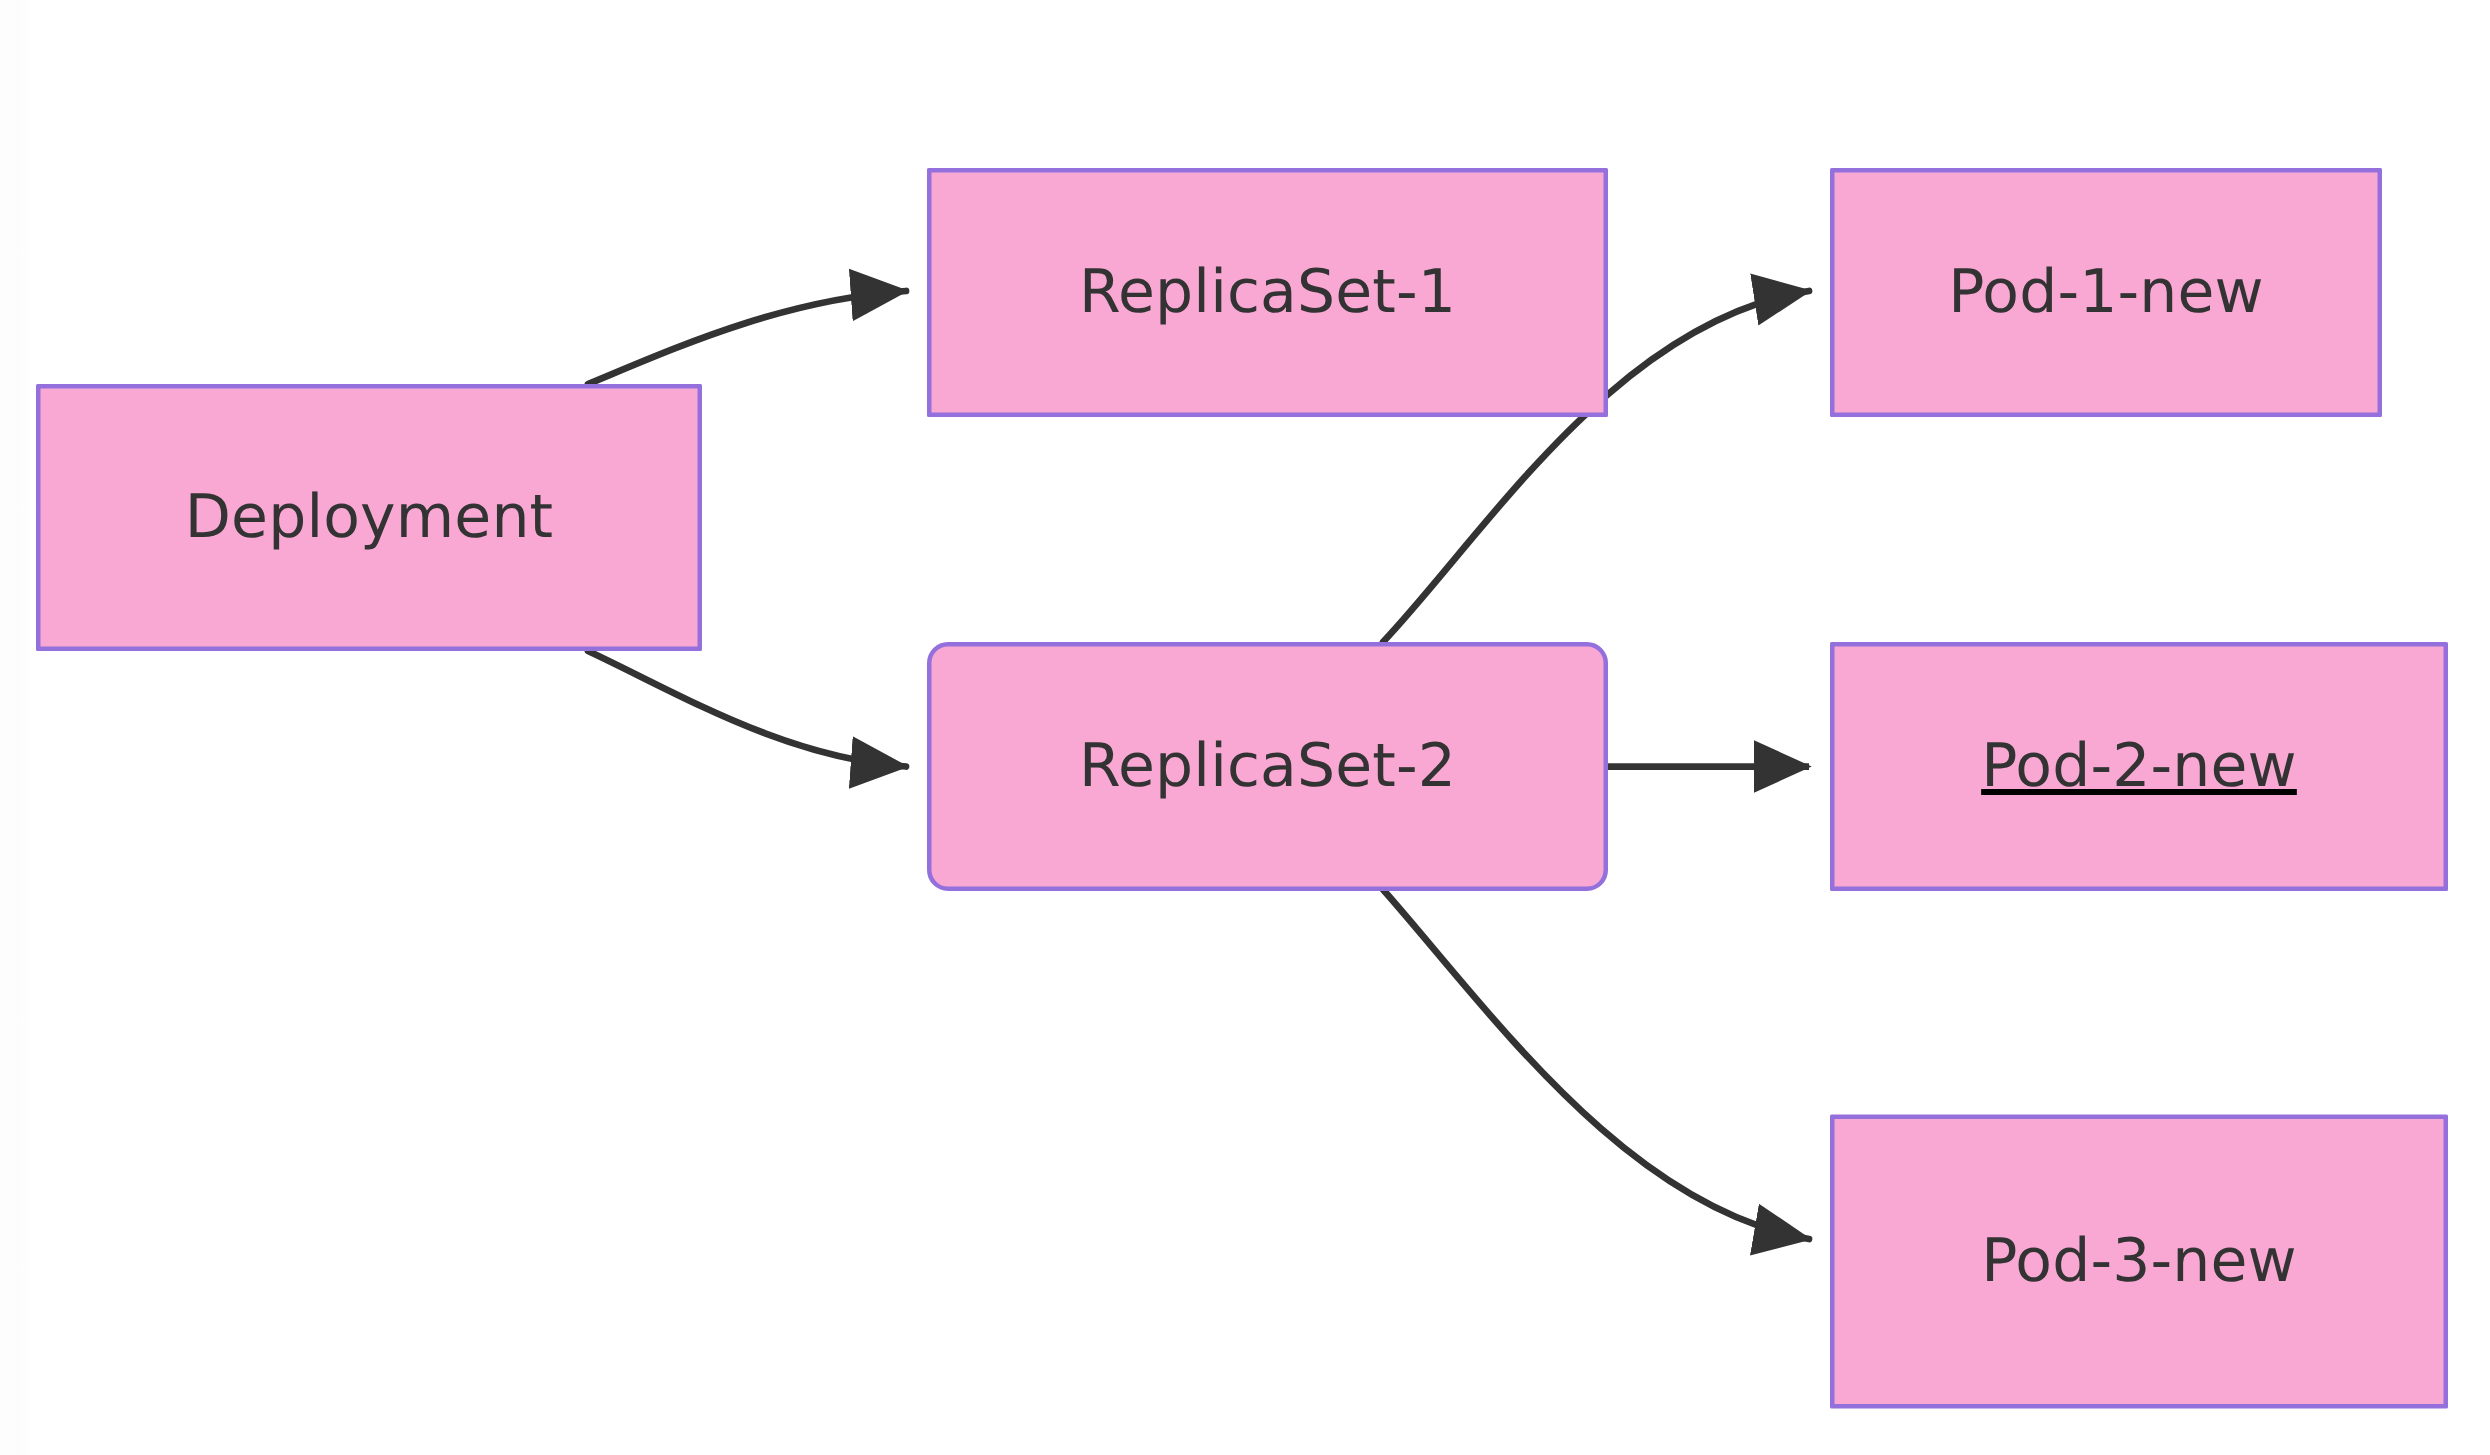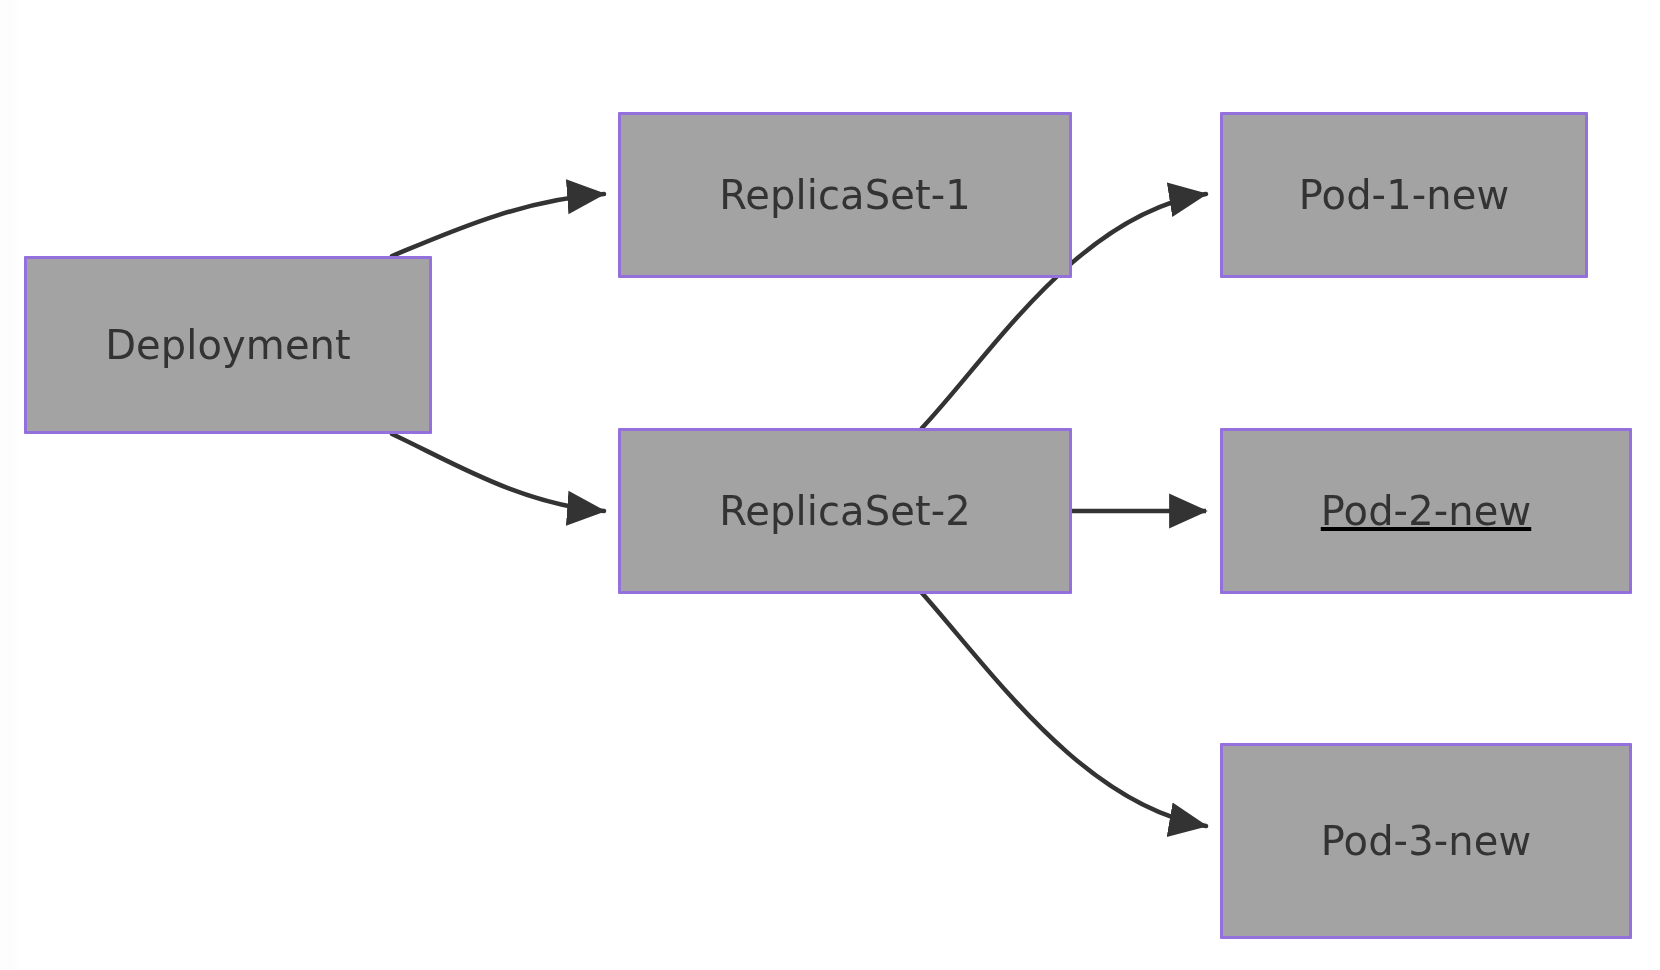--- a/index.html
+++ b/index.html
@@ -33,21 +33,21 @@
   #edge-layer {
     position: absolute;
     left: 0;
     top: 0;
     width: 1660px;
     height: 970px;
   }
   .node {
     position: absolute;
     box-sizing: border-box;
-    background: #a3a3a3;
+    background: #f9a8d4;
     border: 3px solid #9370db;
     border-radius: 1px;
     display: flex;
     align-items: center;
     justify-content: center;
     text-align: center;
   }
   .node-label {
     font-family: "DejaVu Sans", "Liberation Sans", sans-serif;
     font-size: 40px;
@@ -76,29 +76,29 @@
 
     <path d="M 392,434 C 452,462 522,505 604,511" fill="none" stroke="#333333" stroke-width="4.5" stroke-linecap="round" marker-end="url(#arrowhead)"></path>
 
     <path d="M 922,428 C 990,356 1078,214 1206,194" fill="none" stroke="#333333" stroke-width="4.5" stroke-linecap="round" marker-end="url(#arrowhead)"></path>
 
     <path d="M 1072,511 L 1206,511" fill="none" stroke="#333333" stroke-width="4.5" stroke-linecap="butt" marker-end="url(#arrowhead)"></path>
 
     <path d="M 922,593 C 992,672 1084,805 1206,826" fill="none" stroke="#333333" stroke-width="4.5" stroke-linecap="round" marker-end="url(#arrowhead)"></path>
   </svg>
 
-  <div class="node" style="left:24px; top:256px; width:408px; height:178px;">
+  <div class="node" style="left:24px; top:256px; width:444px; height:178px;">
     <span class="node-label">Deployment</span>
   </div>
 
   <div class="node" style="left:618px; top:112px; width:454px; height:166px;">
     <span class="node-label">ReplicaSet-1</span>
   </div>
 
-  <div class="node" style="left:618px; top:428px; width:454px; height:166px;">
+  <div class="node" style="left:618px; top:428px; width:454px; height:166px;border-radius:14px;">
     <span class="node-label">ReplicaSet-2</span>
   </div>
 
   <div class="node" style="left:1220px; top:112px; width:368px; height:166px;">
     <span class="node-label">Pod-1-new</span>
   </div>
 
   <div class="node" style="left:1220px; top:428px; width:412px; height:166px;text-decoration:underline;">
     <span class="node-label">Pod-2-new</span>
   </div>

